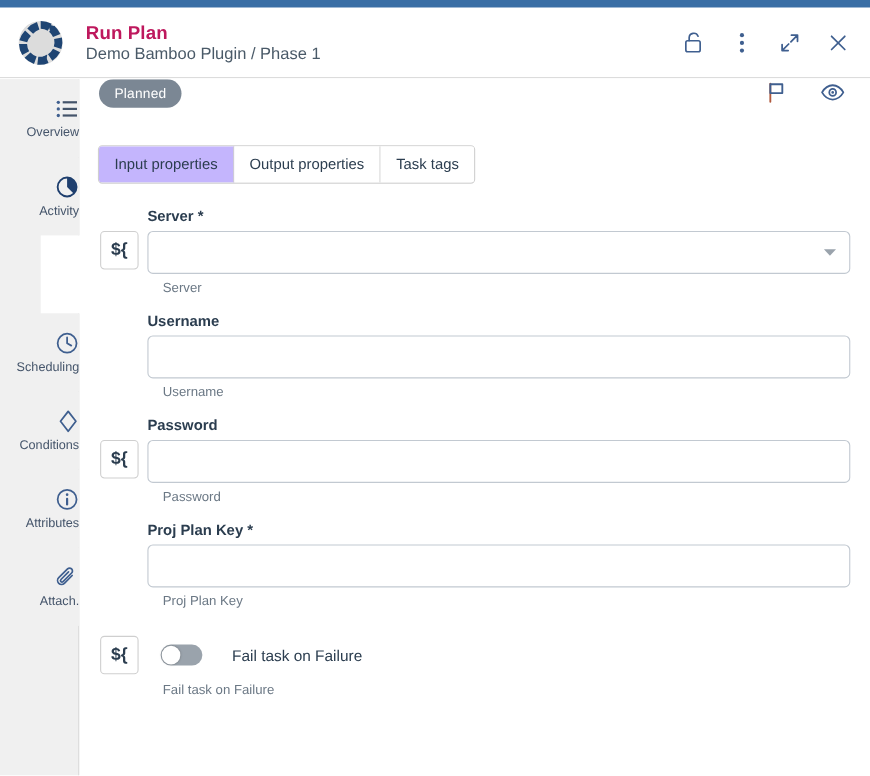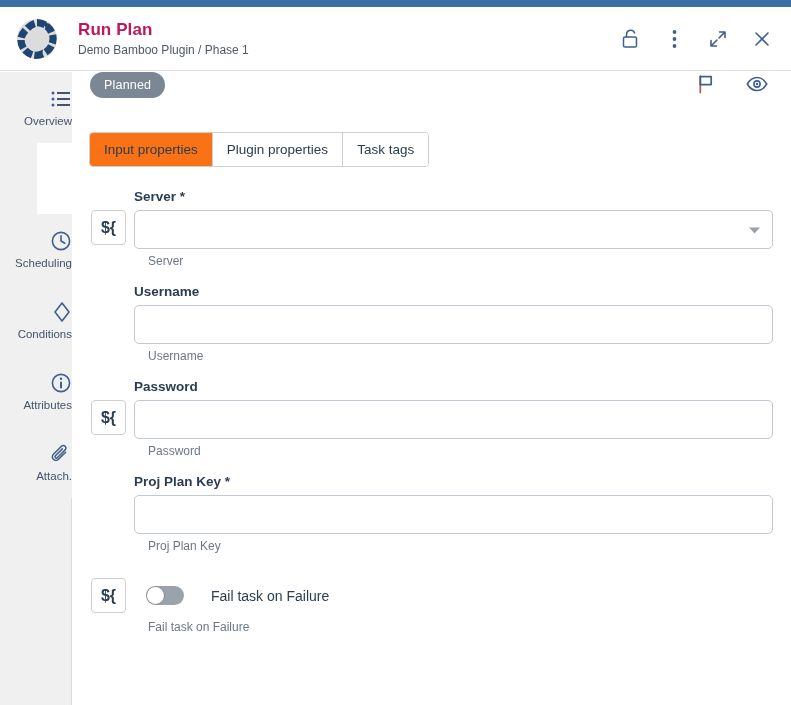--- a/index.html
+++ b/index.html
@@ -52,21 +52,21 @@
     min-width: 0;
   }
   .header-title {
     font-size: 17px;
     font-weight: bold;
     color: #be185d;
     line-height: 21px;
     letter-spacing: 0.1px;
   }
   .header-sub {
-    font-size: 12px;
+    font-size: 15px;
     color: #4a5a68;
     line-height: 18px;
     margin-top: 1px;
   }
 
   .header-actions {
     display: flex;
     align-items: center;
     gap: 18px;
     flex: 0 0 auto;
@@ -185,21 +185,21 @@
     display: flex;
     align-items: center;
     font-size: 13.5px;
     color: #2b3d4f;
     background: #ffffff;
     border-right: 1px solid #cfcfcf;
     cursor: pointer;
     white-space: nowrap;
   }
   .tab:last-child { border-right: none; }
-  .tab.active { background: #f97316; }
+  .tab.active { background: #c4b5fd; }
 
   
   .form {
     padding: 21px 18px 0 18px;
   }
   .field-group { margin-bottom: 14px; }
 
   .field-label {
     font-size: 13.5px;
     font-weight: bold;
@@ -377,20 +377,29 @@
           <circle cx="3" cy="10" r="1.5" fill="#3f5f8f"></circle>
           <circle cx="3" cy="16" r="1.5" fill="#3f5f8f"></circle>
           <rect x="7" y="3" width="13" height="2" fill="#44546a"></rect>
           <rect x="7" y="9" width="13" height="2" fill="#44546a"></rect>
           <rect x="7" y="15" width="13" height="2" fill="#44546a"></rect>
         </svg>
       </span>
       <span class="side-label">Overview</span>
     </div>
 
+    <div class="side-item">
+      <span class="side-icon">
+        <svg width="22" height="22" viewBox="0 0 22 22">
+          <circle cx="11" cy="11" r="8.6" fill="none" stroke="#1f3f6e" stroke-width="1.7"></circle>
+          <path d="M11 11 L11 2.4 A8.6 8.6 0 0 1 17.1 17.1 Z" fill="#1f3f6e"></path>
+        </svg>
+      </span>
+      <span class="side-label">Activity</span>
+    </div>
 
     <div class="side-item active">
       <span class="side-icon">
         <svg width="24" height="22" viewBox="0 0 24 22">
           <rect x="3.2" y="2" width="2.2" height="18" fill="#3a6ea5"></rect>
           <rect x="10.9" y="2" width="2.2" height="18" fill="#3a6ea5"></rect>
           <rect x="18.6" y="2" width="2.2" height="18" fill="#3a6ea5"></rect>
           <rect x="0.8" y="6.6" width="7" height="2.3" fill="#e07b39"></rect>
           <rect x="8.5" y="12.4" width="7" height="2.3" fill="#e07b39"></rect>
           <rect x="16.2" y="6.6" width="7" height="2.3" fill="#e07b39"></rect>
@@ -457,21 +466,21 @@
             <path d="M1.3 8 C4 3.4 7.6 1.5 11 1.5 C14.4 1.5 18 3.4 20.7 8 C18 12.6 14.4 14.5 11 14.5 C7.6 14.5 4 12.6 1.3 8 Z" fill="none" stroke="#3f5f8f" stroke-width="1.6" stroke-linejoin="round"></path>
             <circle cx="11" cy="8" r="3.1" fill="none" stroke="#3f5f8f" stroke-width="1.6"></circle>
             <circle cx="11" cy="8" r="1.2" fill="#3f5f8f"></circle>
           </svg>
         </button>
       </span>
     </div>
 
     <div class="tabs">
       <div class="tab active">Input properties</div>
-      <div class="tab">Plugin properties</div>
+      <div class="tab">Output properties</div>
       <div class="tab">Task tags</div>
     </div>
 
     <div class="form">
 
       <div class="field-group">
         <div class="field-label">Server *</div>
         <div class="field-row">
           <button class="var-btn">${</button>
           <div class="input-wrap">

